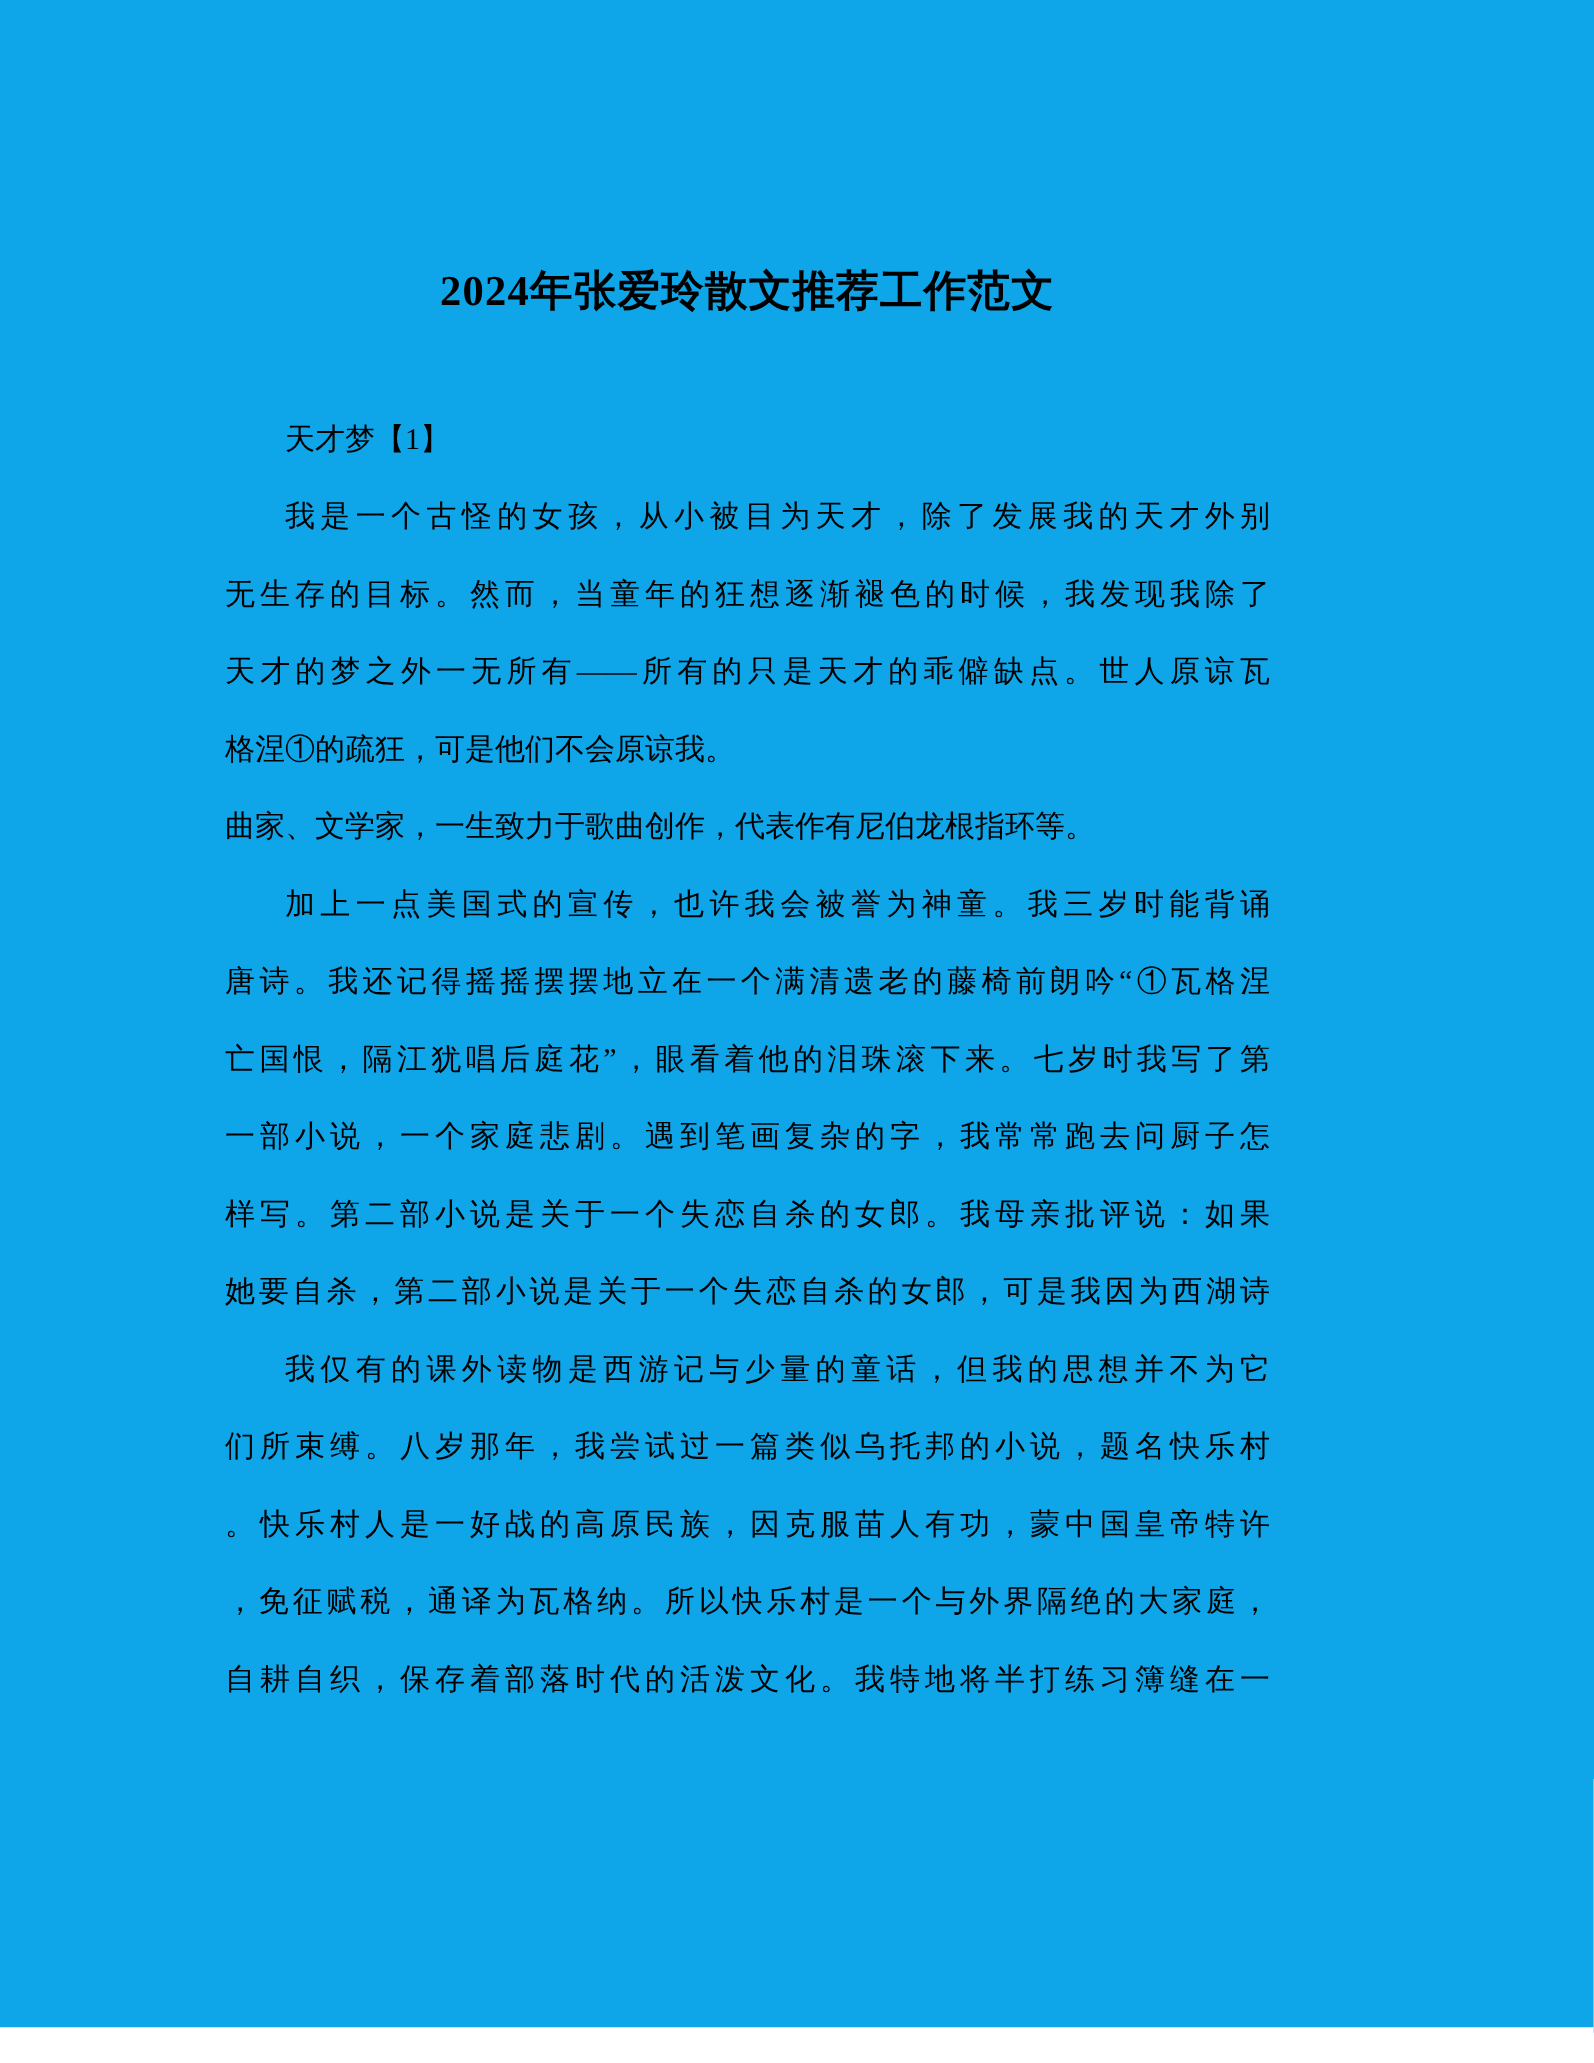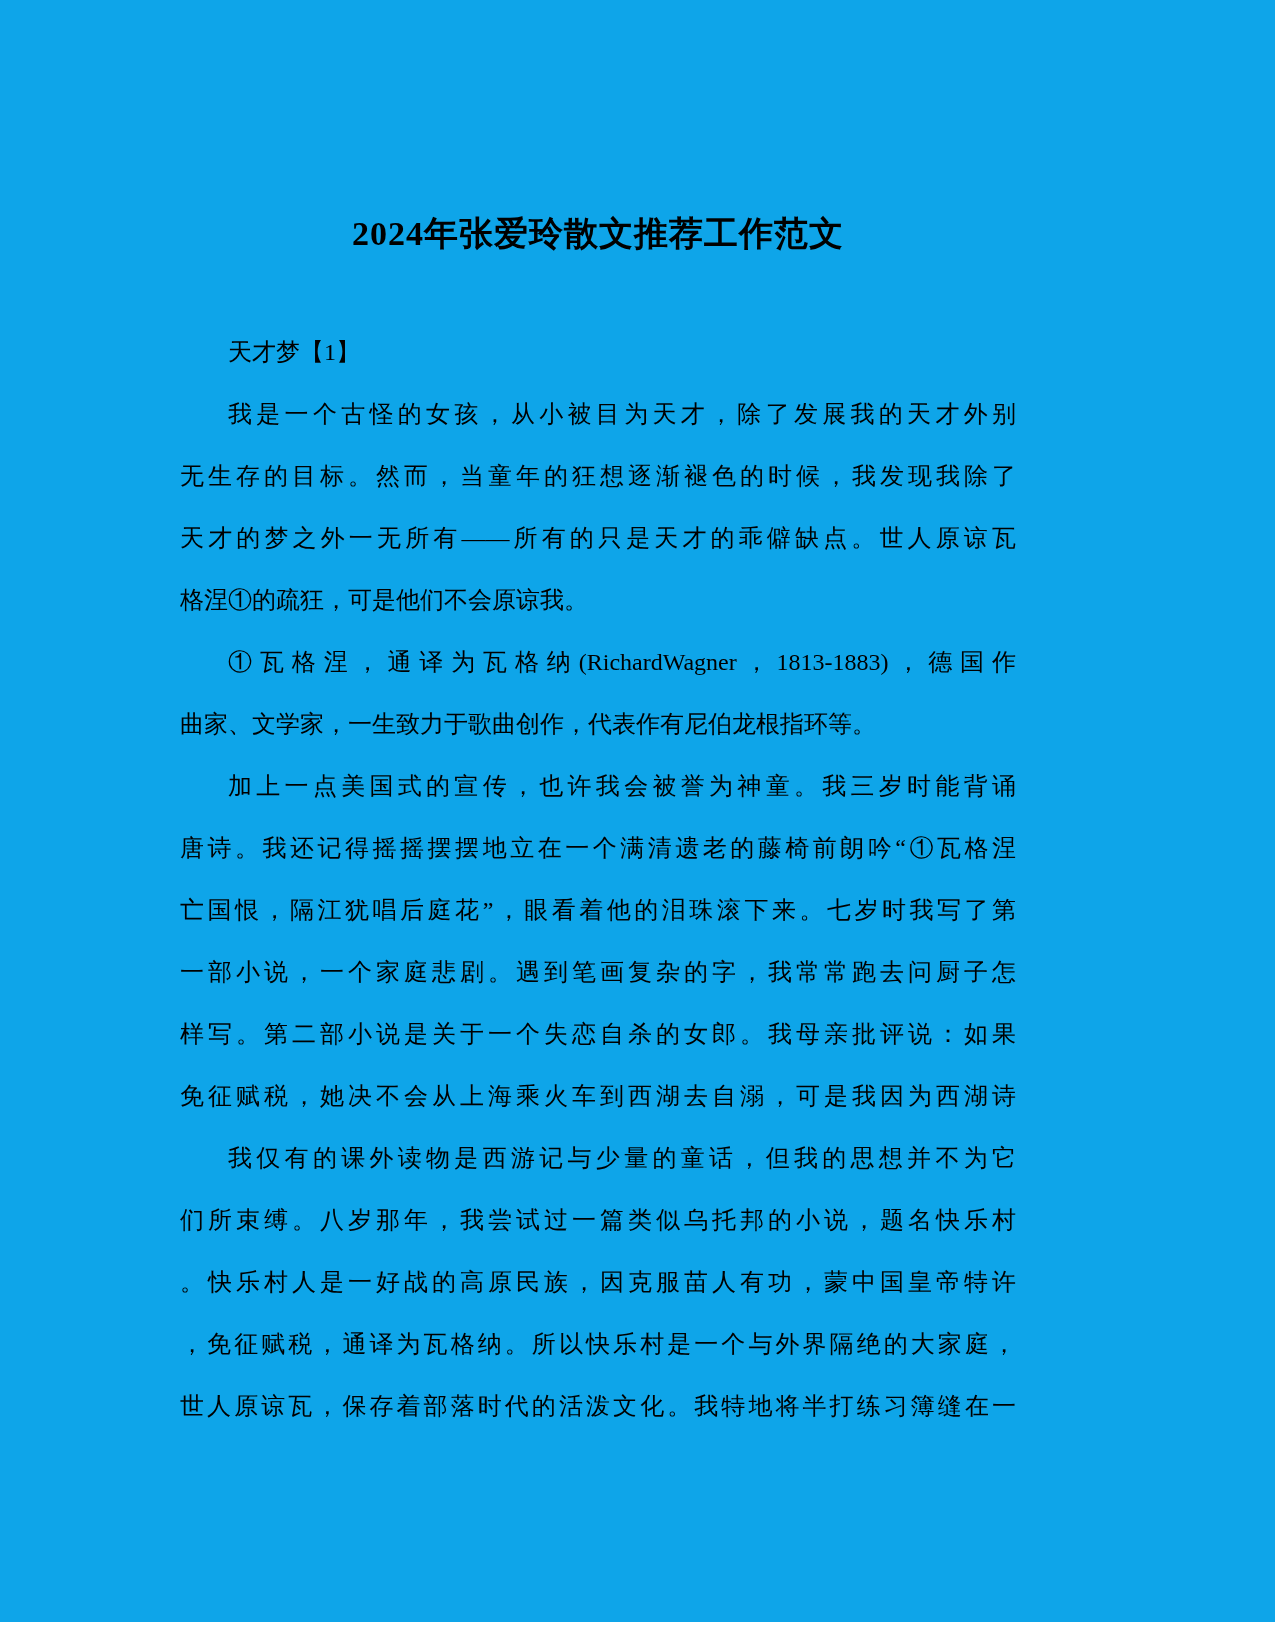--- a/index.html
+++ b/index.html
@@ -59,28 +59,27 @@
 
 <div class="page">
   <div class="content">
     <h1 class="doc-title">2024年张爱玲散文推荐工作范文</h1>
     <div class="lines" id="doc-lines">
         <div class="line indent">天才梦【1】</div>
         <div class="line fill indent">我是一个古怪的女孩，从小被目为天才，除了发展我的天才外别</div>
         <div class="line fill">无生存的目标。然而，当童年的狂想逐渐褪色的时候，我发现我除了</div>
         <div class="line fill">天才的梦之外一无所有——所有的只是天才的乖僻缺点。世人原谅瓦</div>
         <div class="line">格涅①的疏狂，可是他们不会原谅我。</div>
-        <div class="line fill indent">①瓦格涅，通译为瓦格纳(RichardWagner，1813-1883)，德国作</div>
         <div class="line">曲家、文学家，一生致力于歌曲创作，代表作有尼伯龙根指环等。</div>
         <div class="line fill indent">加上一点美国式的宣传，也许我会被誉为神童。我三岁时能背诵</div>
         <div class="line fill">唐诗。我还记得摇摇摆摆地立在一个满清遗老的藤椅前朗吟“①瓦格涅</div>
         <div class="line fill">亡国恨，隔江犹唱后庭花”，眼看着他的泪珠滚下来。七岁时我写了第</div>
         <div class="line fill">一部小说，一个家庭悲剧。遇到笔画复杂的字，我常常跑去问厨子怎</div>
         <div class="line fill">样写。第二部小说是关于一个失恋自杀的女郎。我母亲批评说：如果</div>
-        <div class="line fill">免征赋税，她决不会从上海乘火车到西湖去自溺，可是我因为西湖诗</div>
+        <div class="line fill">她要自杀，第二部小说是关于一个失恋自杀的女郎，可是我因为西湖诗</div>
         <div class="line fill indent">我仅有的课外读物是西游记与少量的童话，但我的思想并不为它</div>
         <div class="line fill">们所束缚。八岁那年，我尝试过一篇类似乌托邦的小说，题名快乐村</div>
         <div class="line fill">。快乐村人是一好战的高原民族，因克服苗人有功，蒙中国皇帝特许</div>
         <div class="line fill">，免征赋税，通译为瓦格纳。所以快乐村是一个与外界隔绝的大家庭，</div>
-        <div class="line fill">世人原谅瓦，保存着部落时代的活泼文化。我特地将半打练习簿缝在一</div>
+        <div class="line fill">自耕自织，保存着部落时代的活泼文化。我特地将半打练习簿缝在一</div>
       </div>
   </div>
 </div>
 
 </body></html>

